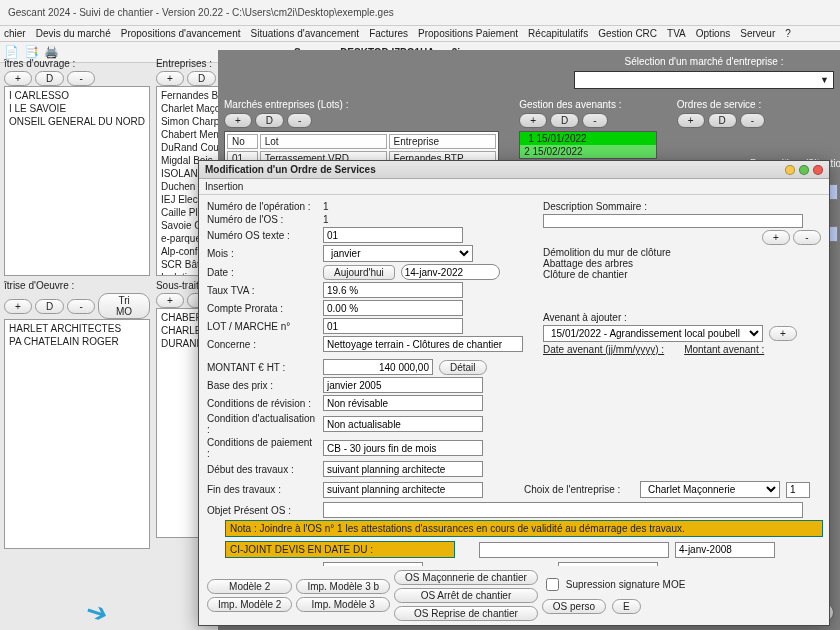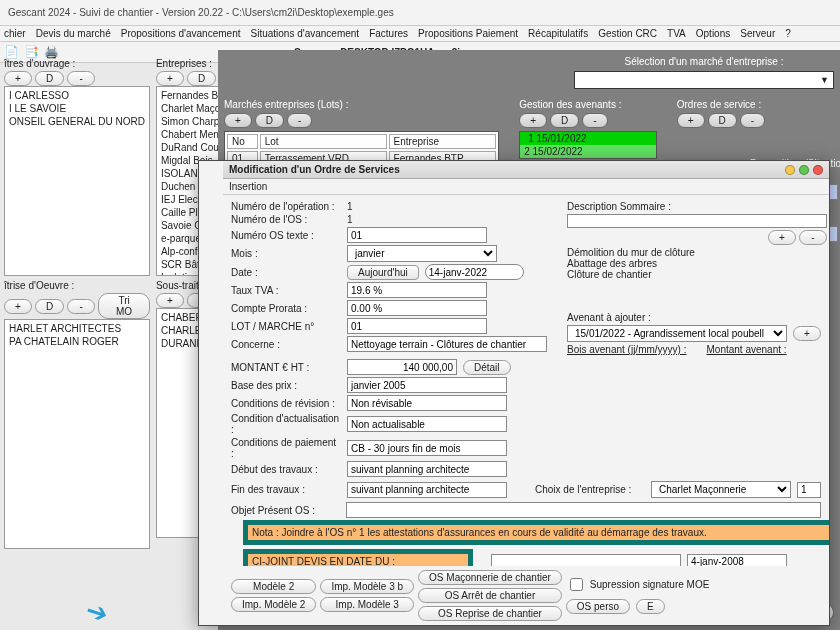--- a/index.html
+++ b/index.html
@@ -30,34 +30,34 @@
   .section-title { color:#fff; font-size:10px; }
   .lots-table { background:#fff; border:1px solid #555; font-size:10px;}
   .lots-table th, .lots-table td { border:1px solid #aaa; padding:1px 4px; text-align:left; font-weight:normal;}
   .avenants { background:#fff; border:1px solid #555; }
   .avenants .g1 { background:#00d000; padding:1px 8px;}
   .avenants .g2 { background:#62e062; padding:1px 4px;}
   .props-col { position:absolute; right:2px; top:108px; width:88px; font-size:9px; color:#222;}
   .props-col .hdr { color:#fff; font-size:10px; margin-bottom:4px;}
   .props-col .yr { background:#c8d8ff; border:1px solid #888; padding:2px 3px; margin-bottom:2px;}
   .dup { position:absolute; right:6px; bottom:8px; }
-  .modal { position:absolute; left:198px; top:160px; width:632px; height:466px; background:#f3f3f3; border:1px solid #4a4a4a; box-shadow:0 4px 18px rgba(0,0,0,0.4); display:flex; flex-direction:column;padding-left:24px;}
+  .modal { position:absolute; left:198px; top:160px; width:632px; height:466px; background:#f3f3f3; border:1px solid #4a4a4a; box-shadow:0 4px 18px rgba(0,0,0,0.4); display:flex; flex-direction:column;}
   .modal-title { background:linear-gradient(#e8e8e8,#d6d6d6); border-bottom:1px solid #aaa; padding:3px 6px; font-size:10px; font-weight:bold; display:flex; align-items:center; justify-content:space-between;}
   .mac-dots { display:flex; gap:4px;}
   .dot { width:10px; height:10px; border-radius:50%; border:1px solid rgba(0,0,0,0.3);}
   .d-y{background:#f6c94c;} .d-g{background:#62c554;} .d-r{background:#ee5c54;}
   .modal-sub { background:#f3f3f3; border-bottom:1px solid #ccc; padding:2px 6px; font-size:10px;}
   .modal-body { flex:1; overflow:auto; padding:4px 8px; font-size:10px; }
   .row { display:flex; align-items:center; gap:6px; margin:2px 0;}
   .row label { width:110px; text-align:left;}
   .inp { border:1px solid #888; background:#fff; height:16px; padding:0 3px; font-size:10px; }
   .twocol { display:flex; gap:20px;}
   .twocol > div { flex:1; }
   .txtarea { border:1px solid #888; background:#fff; min-height:14px; padding:2px 3px; width:260px;}
-  .note { border:5px solid #0f766e; background:#fdba74; padding:2px 4px; width:598px; margin:2px 12px;}
+  .note { border:1px solid #0f766e; background:#eab308; padding:2px 4px; width:598px; margin:2px 18px;}
   .footer-btns { display:flex; flex-wrap:wrap; gap:4px; padding:4px 8px; align-items:center;}
   .footer-btns .col { display:flex; flex-direction:column; gap:3px;}
   .chk { display:flex; align-items:center; gap:4px; font-size:10px;}
   .arrow-annot { position:absolute; left:86px; bottom:2px; color:#2a9fd6; font-size:26px; transform:rotate(18deg); pointer-events:none;}
   select.inp { height:17px; }
 </style>
 </head>
 <body>
 <div id="app">
 
@@ -285,21 +285,21 @@
         <div>Clôture de chantier</div>
         <div style="height:30px"></div>
         <div class="row">
               <label style="width:90px">Avenant à ajouter :</label>
             </div>
         <div class="row">
               <select class="inp" style="width:220px"><option>15/01/2022 - Agrandissement local poubell</option></select>
               <div class="btn">+</div>
             </div>
         <div class="row" style="gap:20px">
-              <span style="text-decoration:underline">Bois avenant (jj/mm/yyyy) :</span>
+              <span style="text-decoration:underline">Date avenant (jj/mm/yyyy) :</span>
               <span style="text-decoration:underline">Montant avenant :</span>
             </div>
       </div>
     </div>
 
     <div class="row">
           <label>MONTANT € HT :</label>
           <input class="inp" style="width: 110px; text-align: right;" value="140 000,00">
           <div class="btn">Détail</div>
         </div>

